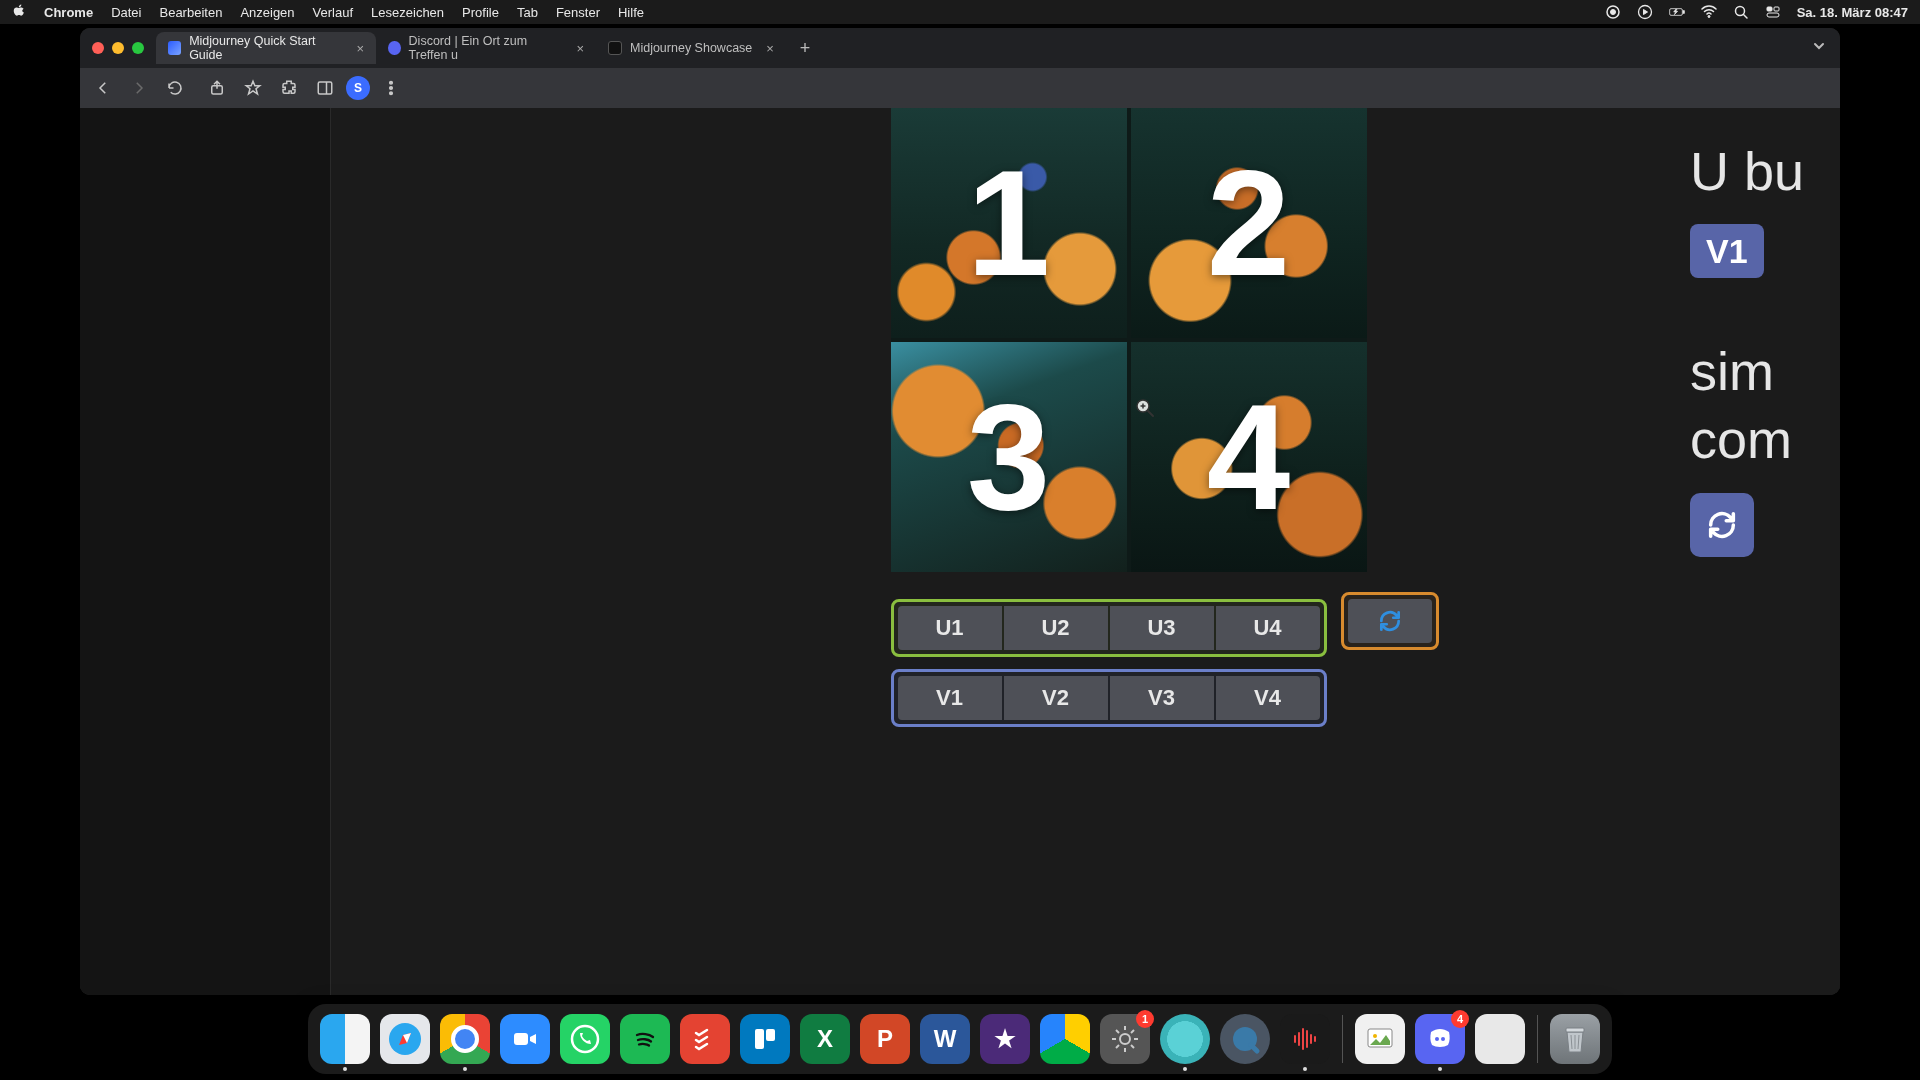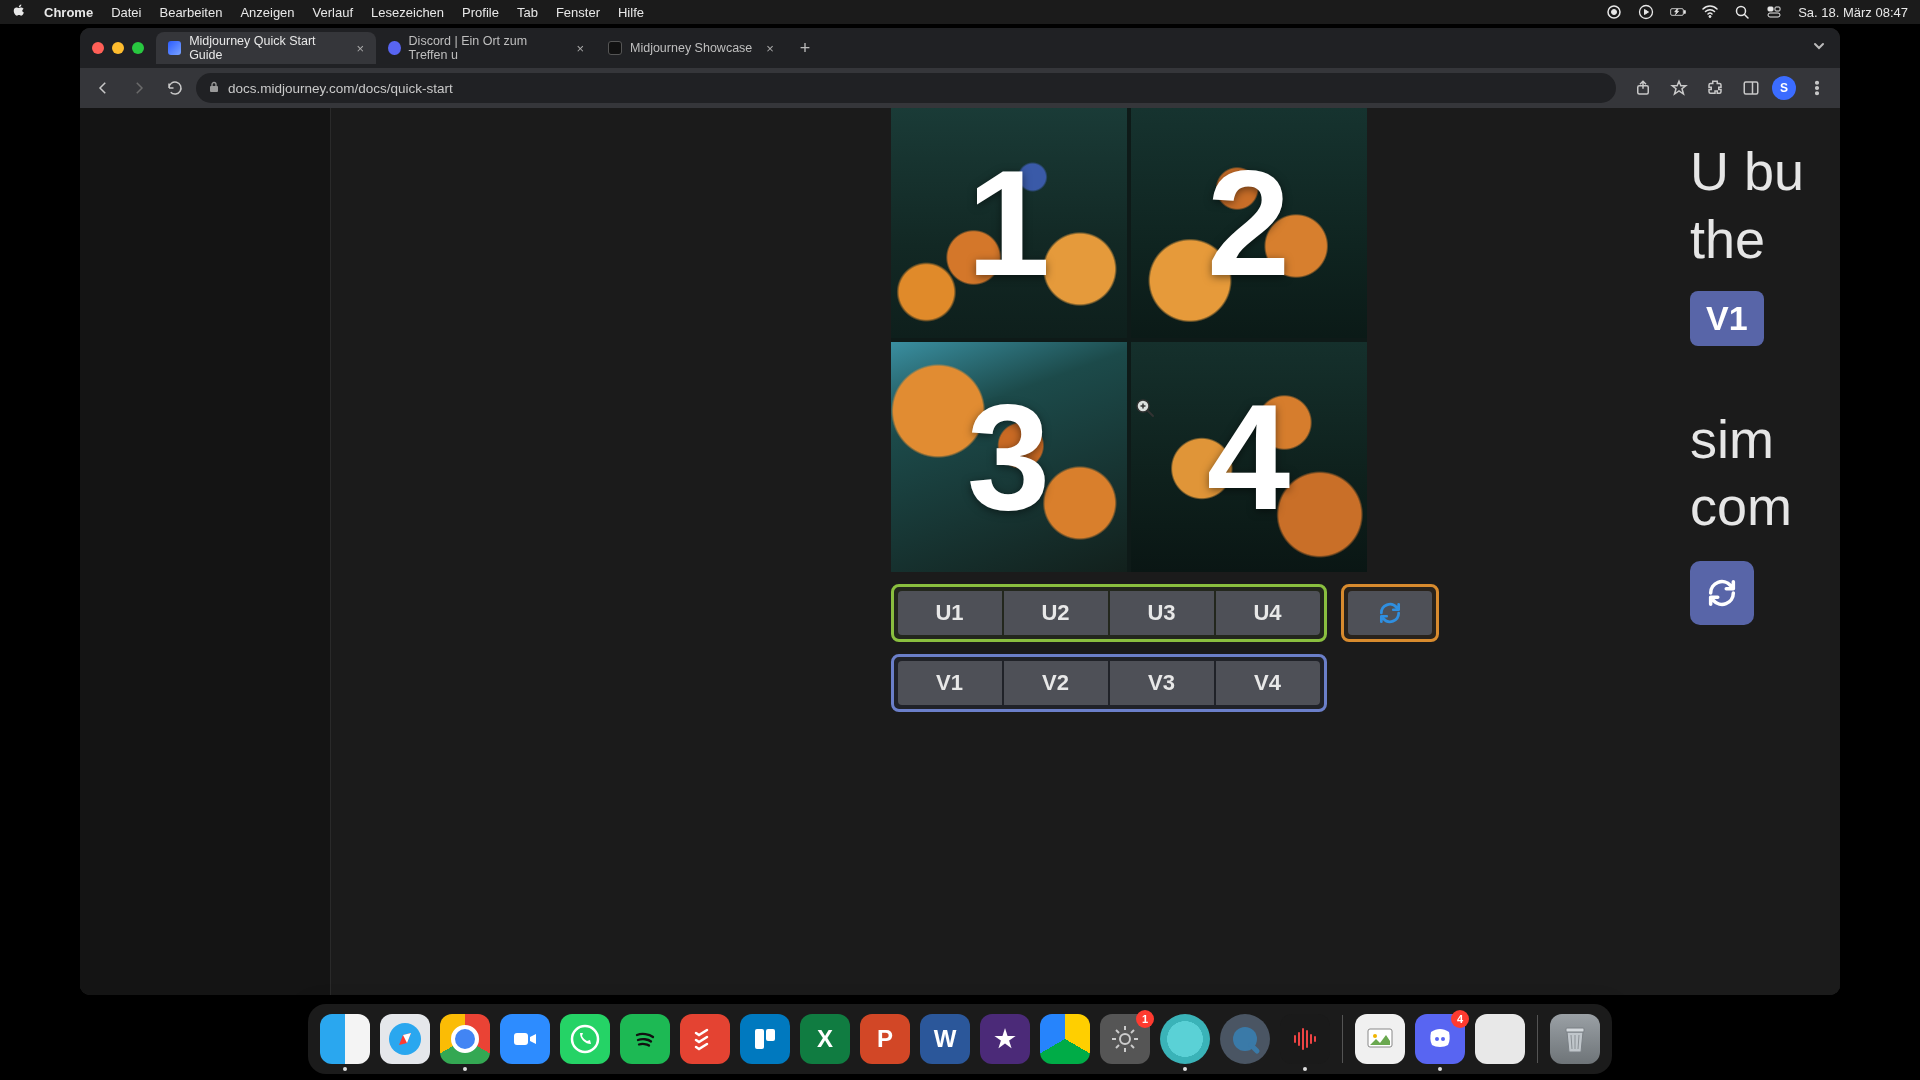--- a/index.html
+++ b/index.html
@@ -76,21 +76,21 @@
       radial-gradient(circle at 65% 35%, #d67d2d 0 12%, transparent 13%),
       radial-gradient(circle at 80% 75%, #c96f28 0 16%, transparent 17%),
       linear-gradient(180deg,#15302c 0%, #0e201c 60%, #0a1614 100%); }
 
   .cursor-mag { position: absolute; top: 290px; left: 244px; z-index: 5; }
   .cursor-mag svg { width: 20px; height: 20px; }
 
   
   .btnrow-wrap { display: flex; align-items: center; gap: 14px; margin-top: 12px; }
   .btnrow { display: flex; gap: 2px; border: 3px solid; border-radius: 8px; padding: 4px; }
-  .btnrow.green { border-color: #8abf3f; background: rgba(138,191,63,0.08); }
+  .btnrow.green { border-color: #8abf3f; background: rgba(138,191,63,0.08); margin-top: 15px; }
   .btnrow.blue  { border-color: #6b7fc9; background: rgba(107,127,201,0.08); }
   .btnrow button { width: 104px; height: 44px; background: #4e5057; color: #e8e8e8; border: none; font-size: 22px; font-weight: 600; }
   .btnrow button:first-child { border-radius: 4px 0 0 4px; }
   .btnrow button:last-child  { border-radius: 0 4px 4px 0; }
   .regen-box { border: 3px solid #d88b2e; border-radius: 8px; padding: 4px; background: rgba(216,139,46,0.08); }
   .regen-btn { width: 84px; height: 44px; background: #4e5057; border: none; border-radius: 4px; display: flex; align-items: center; justify-content: center; }
   .regen-btn svg { width: 26px; height: 26px; }
 
   .btnrow-wrap.second { margin-top: 12px; }
 
@@ -180,21 +180,21 @@
           <line x1="10.5" y1="10.5" x2="14" y2="14" stroke="#e8e8e8" stroke-width="1.5" stroke-linecap="round"></line>
         </svg>
       </span>
     <span class="ico">
         <svg viewBox="0 0 16 16">
           <rect x="2" y="3" width="5" height="4" rx="1" fill="#e8e8e8"></rect>
           <rect x="9" y="3" width="5" height="4" rx="1" fill="none" stroke="#e8e8e8"></rect>
           <rect x="2" y="9" width="12" height="4" rx="2" fill="none" stroke="#e8e8e8"></rect>
         </svg>
       </span>
-    <span style="font-weight:400">Sa. 18. März  08:47</span>
+    <span style="font-weight:700">Sa. 18. März  08:47</span>
   </div>
 </div>
 
 <div class="chrome-window">
 
   <div class="tabstrip">
     <div class="traffic">
       <span class="tl-close"></span>
       <span class="tl-min"></span>
       <span class="tl-max"></span>
@@ -233,27 +233,20 @@
     <div class="tbtn dim">
         <svg viewBox="0 0 24 24">
           <path d="M9 5l7 7-7 7"></path>
         </svg>
       </div>
     <div class="tbtn">
         <svg viewBox="0 0 24 24">
           <path d="M4 12a8 8 0 1 1 2.3 5.6M4 12V6m0 6h6"></path>
         </svg>
       </div>
-    <div class="omnibox">
-      <span class="lock"><svg viewBox="0 0 12 12">
-            <rect x="2" y="5" width="8" height="6" rx="1" fill="#9a9a9a"></rect>
-            <path d="M4 5V3.5a2 2 0 0 1 4 0V5" fill="none" stroke="#9a9a9a" stroke-width="1.3"></path>
-          </svg></span>
-      <span>docs.midjourney.com/docs/quick-start</span>
-    </div>
     <div class="right-icons">
       <div class="tbtn">
           <svg viewBox="0 0 24 24">
             <rect x="5" y="9" width="14" height="11" rx="2"></rect>
             <path d="M12 3v10M8 7l4-4 4 4"></path>
           </svg>
         </div>
       <div class="tbtn">
           <svg viewBox="0 0 24 24">
             <path d="M12 3l2.5 6H21l-5 4 2 7-6-4-6 4 2-7-5-4h6.5z"></path>
@@ -338,21 +331,20 @@
             <button>V2</button>
             <button>V3</button>
             <button>V4</button>
           </div>
         </div>
       </div>
     </div>
 
     <div class="right-col">
       <div>U bu</div>
-      <div>the</div>
       <div class="badge">V1</div>
       <div class="spacer"></div>
       <div>sim</div>
       <div>com</div>
       <div class="right-refresh">
         <svg viewBox="0 0 24 24">
             <path d="M4 12a8 8 0 0 1 14-5.3M20 4v5h-5M20 12a8 8 0 0 1-14 5.3M4 20v-5h5" fill="none" stroke="#fff" stroke-width="2.5" stroke-linecap="round" stroke-linejoin="round"></path>
           </svg>
       </div>
     </div>

